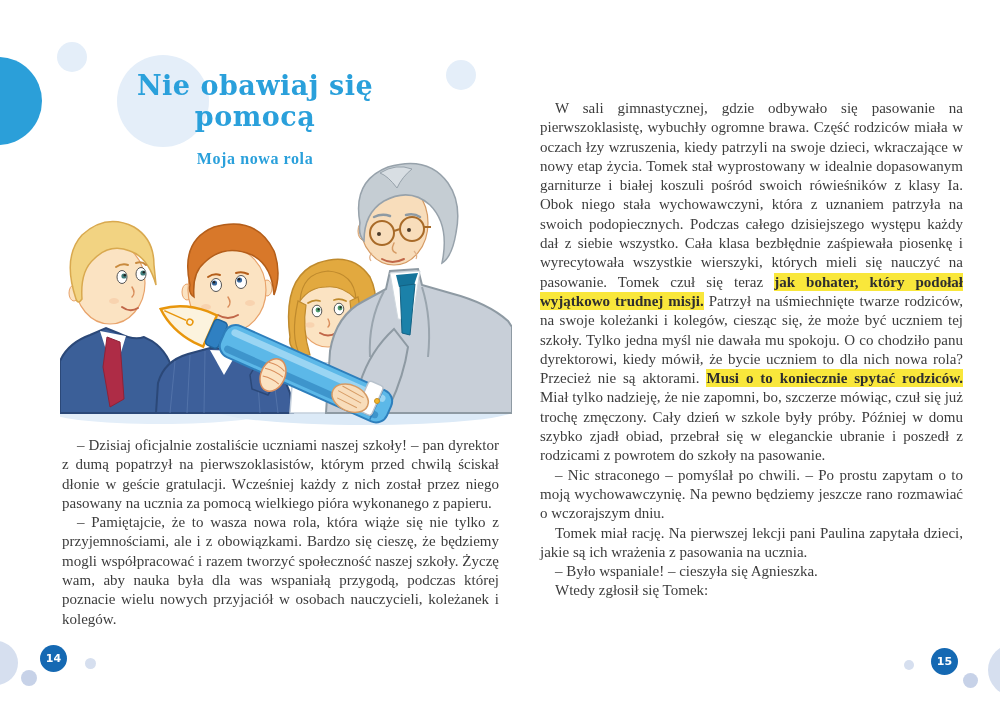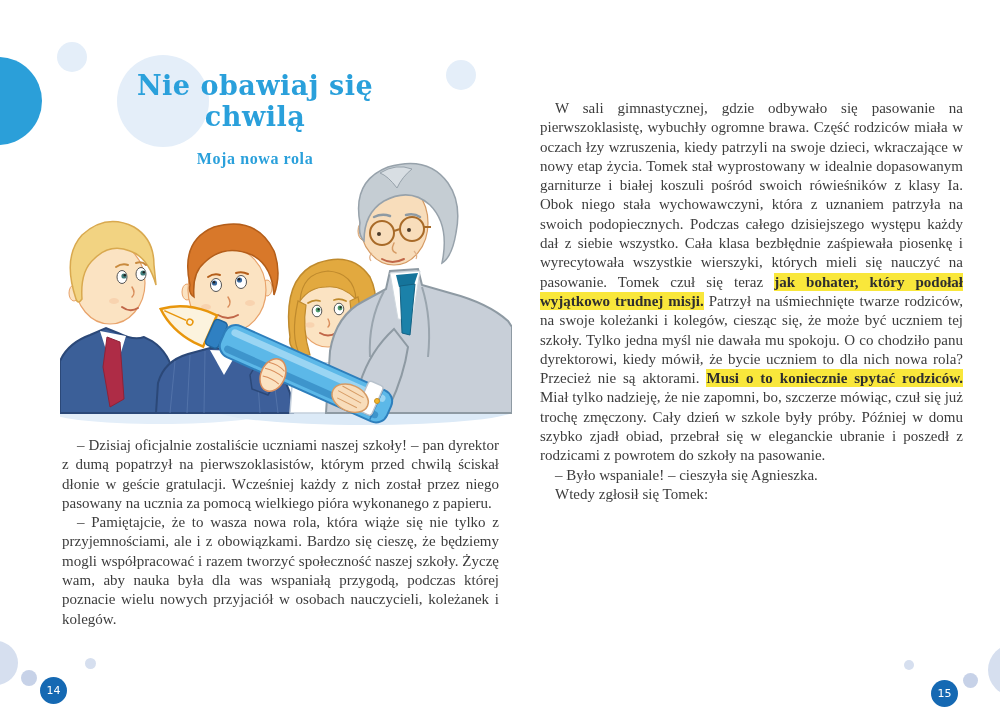--- a/index.html
+++ b/index.html
@@ -34,41 +34,41 @@
     hyphens:auto;-webkit-hyphens:auto;
   }
   .textcol p{margin:0;text-indent:15px;}
   #left-text{left:62px;top:436px;width:437px;}
   #right-text{left:540px;top:56px;width:423px;margin-top:43px;}
   mark.hl{background:var(--hl);color:#2e2e2e;font-weight:bold;padding:1px 0;}
 
   .page-badge{
     position:absolute;width:27px;height:27px;border-radius:50%;
     background:var(--badge-blue);color:#fff;
-    font-family:"DejaVu Sans", sans-serif;font-weight:normal;font-size:11px;
-    display:flex;align-items:center;justify-content:center;margin-top:32px;
+    font-family:"DejaVu Sans", sans-serif;font-weight:bold;font-size:11px;
+    display:flex;align-items:center;justify-content:center;
   }
   #badge-left{left:40px;top:645px;}
   #badge-right{left:931px;top:648px;}
 </style>
 </head>
 <body>
 
 <div class="decor solid" style="left:-46px;top:57px;width:88px;height:88px;"></div>
 <div class="decor light" style="left:57px;top:42px;width:30px;height:30px;"></div>
 <div class="decor light" style="left:117px;top:55px;width:92px;height:92px;"></div>
 <div class="decor light" style="left:446px;top:60px;width:30px;height:30px;"></div>
 <div class="decor lav2" style="left:-26px;top:641px;width:44px;height:44px;"></div>
 <div class="decor lav" style="left:21px;top:670px;width:16px;height:16px;"></div>
 <div class="decor lav2" style="left:85px;top:658px;width:11px;height:11px;"></div>
 <div class="decor lav2" style="left:904px;top:660px;width:10px;height:10px;"></div>
 <div class="decor lav" style="left:963px;top:673px;width:15px;height:15px;"></div>
 <div class="decor lav2" style="left:988px;top:644px;width:52px;height:52px;"></div>
 
-<div class="title"><span>Nie obawiaj się</span><br><span>chwilą</span></div>
+<div class="title"><span>Nie obawiaj się</span><br><span>pomocą</span></div>
 <div class="subtitle">Moja nowa rola</div>
 
 <svg class="illustration" viewBox="0 0 452 270" xmlns="http://www.w3.org/2000/svg">
 
   <g>
     <ellipse cx="100" cy="250" rx="112" ry="13" fill="#E3EEF9"></ellipse>
     <ellipse cx="305" cy="248" rx="152" ry="16" fill="#DCEAF7"></ellipse>
   </g>
 
   <g>
@@ -182,18 +182,20 @@
     </g>
   </g>
 </svg>
 
 <div id="left-text" class="textcol">
     <p>– Dzisiaj oficjalnie zostaliście uczniami naszej szkoły! – pan dyrektor z dumą popatrzył na pierwszoklasistów, którym przed chwilą ściskał dłonie w geście gratulacji. Wcześniej każdy z nich został przez niego pasowany na ucznia za pomocą wielkiego pióra wykonanego z papieru.</p>
     <p>– Pamiętajcie, że to wasza nowa rola, która wiąże się nie tylko z przyjemnościami, ale i z obowiązkami. Bardzo się cieszę, że będziemy mogli współpracować i razem tworzyć społeczność naszej szkoły. Życzę wam, aby nauka była dla was wspaniałą przygodą, podczas której poznacie wielu nowych przyjaciół w osobach nauczycieli, koleżanek i kolegów.</p>
   </div>
 <div id="right-text" class="textcol">
     <p>W sali gimnastycznej, gdzie odbywało się pasowanie na pierwszoklasistę, wybuchły ogromne brawa. Część rodziców miała w oczach łzy wzruszenia, kiedy patrzyli na swoje dzieci, wkraczające w nowy etap życia. Tomek stał wyprostowany w idealnie dopasowanym garniturze i białej koszuli pośród swoich rówieśników z klasy Ia. Obok niego stała wychowawczyni, która z uznaniem patrzyła na swoich podopiecznych. Podczas całego dzisiejszego występu każdy dał z siebie wszystko. Cała klasa bezbłędnie zaśpiewała piosenkę i wyrecytowała wszystkie wierszyki, których mieli się nauczyć na pasowanie. Tomek czuł się teraz <mark class="hl">jak bohater, który podołał wyjątkowo trudnej misji.</mark> Patrzył na uśmiechnięte twarze rodziców, na swoje koleżanki i kolegów, ciesząc się, że może być uczniem tej szkoły. Tylko jedna myśl nie dawała mu spokoju. O co chodziło panu dyrektorowi, kiedy mówił, że bycie uczniem to dla nich nowa rola? Przecież nie są aktorami. <mark class="hl">Musi o to koniecznie spytać rodziców.</mark> Miał tylko nadzieję, że nie zapomni, bo, szczerze mówiąc, czuł się już trochę zmęczony. Cały dzień w szkole były próby. Później w domu szybko zjadł obiad, przebrał się w eleganckie ubranie i poszedł z rodzicami z powrotem do szkoły na pasowanie.</p>
+    <p>– Nic straconego – pomyślał po chwili. – Po prostu zapytam o to moją wychowawczynię. Na pewno będziemy jeszcze rano rozmawiać o wczorajszym dniu.</p>
+    <p>Tomek miał rację. Na pierwszej lekcji pani Paulina zapytała dzieci, jakie są ich wrażenia z pasowania na ucznia.</p>
     <p>– Było wspaniale! – cieszyła się Agnieszka.</p>
     <p>Wtedy zgłosił się Tomek:</p>
   </div>
 
 <div id="badge-left" class="page-badge">14</div>
 <div id="badge-right" class="page-badge">15</div>
 
 </body></html>

